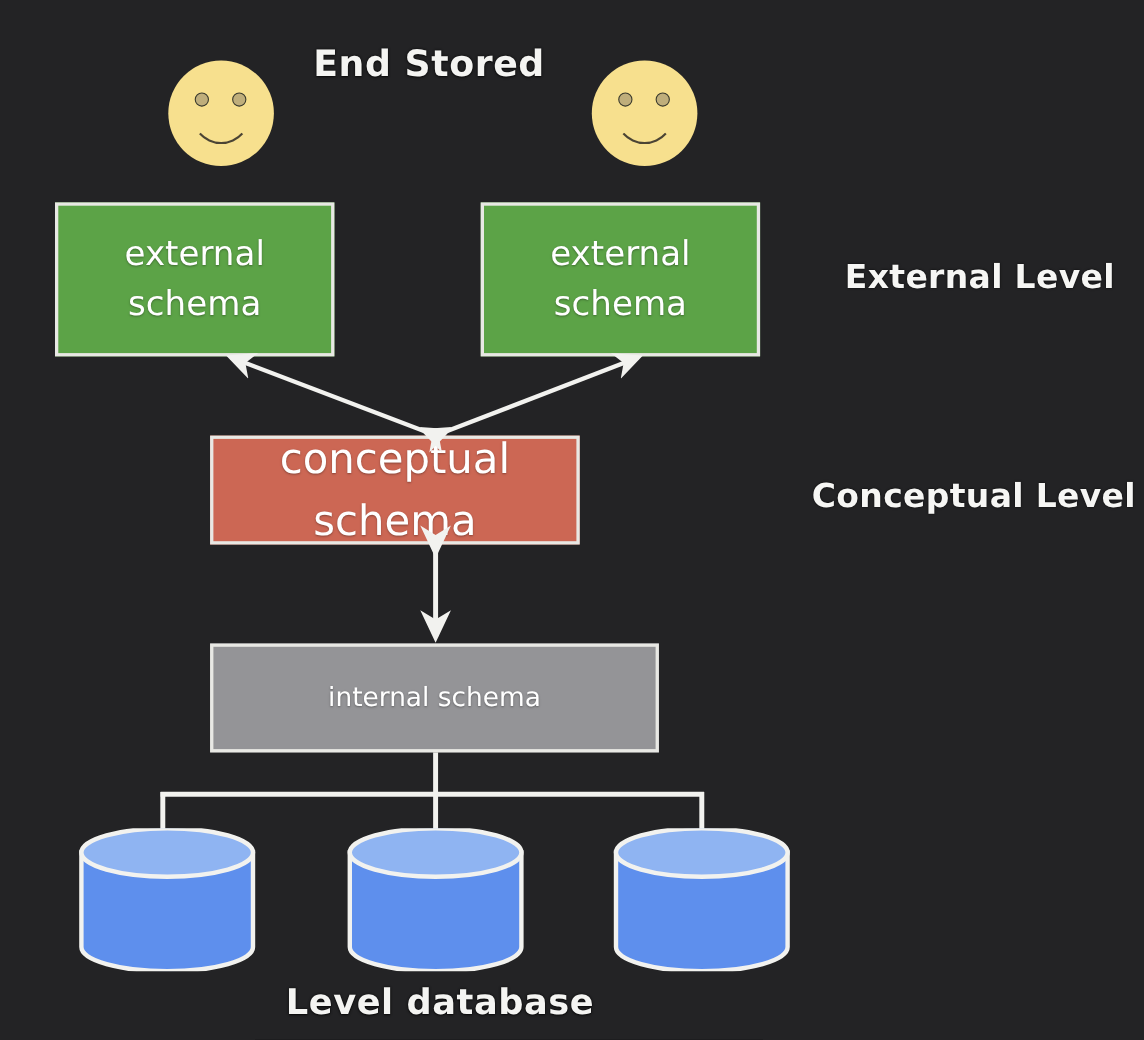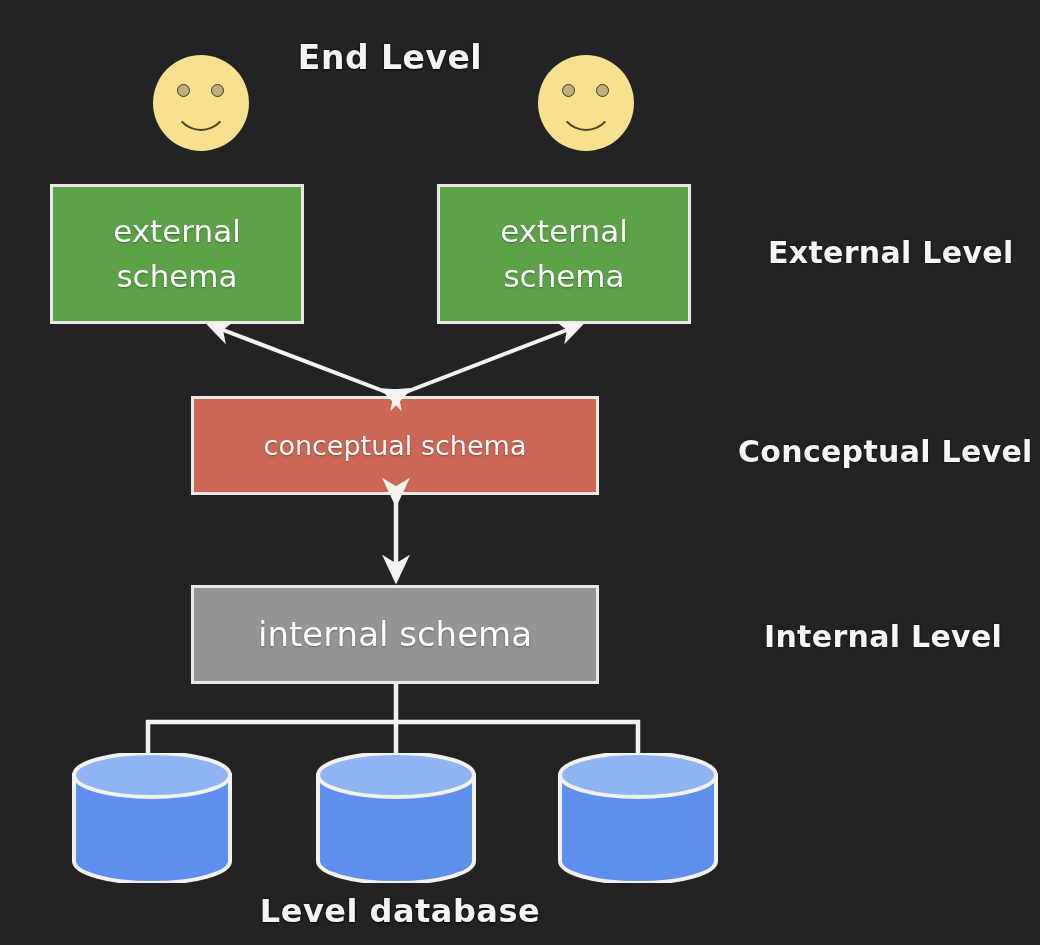--- a/index.html
+++ b/index.html
@@ -106,29 +106,29 @@
     background: #5ca347;
     font-size: 31px;
     width: 254px;
     height: 140px;
     top: 184px;
   }
   #external-schema-left  { left: 50px; }
   #external-schema-right { left: 437px; }
   #conceptual-schema {
     left: 191px; top: 396px;
-    width: 408px; height: 99px;
+    width: 336px; height: 99px;
     background: #cc6754;
-    font-size: 27px;
+    font-size: 38px;
   }
   #internal-schema {
     left: 191px; top: 585px;
     width: 408px; height: 99px;
     background: #949497;
-    font-size: 34px;
+    font-size: 24px;
   }
   .box-label { display: block; }
 
   
   #connectors {
     position: absolute;
     left: 0; top: 0;
     width: 1040px;
     height: 945px;
     pointer-events: none;
@@ -138,21 +138,21 @@
   .cylinder { position: absolute; }
   #cylinder-1 { left: 70px;  top: 753px; }
   #cylinder-2 { left: 314px; top: 753px; }
   #cylinder-3 { left: 556px; top: 753px; }
 </style>
 </head>
 <body>
 
 <div id="stage">
 
-  <div class="title-text" id="end-users-label">End Level</div>
+  <div class="title-text" id="end-users-label">End Stored</div>
 
   <div class="smiley" id="smiley-left">
     <span class="eye left"></span>
     <span class="eye right"></span>
     <span class="smile"></span>
   </div>
   <div class="smiley" id="smiley-right">
     <span class="eye left"></span>
     <span class="eye right"></span>
     <span class="smile"></span>
@@ -175,21 +175,20 @@
   <div class="box" id="conceptual-schema">
     <span>conceptual schema</span>
   </div>
 
   <div class="box" id="internal-schema">
     <span>internal schema</span>
   </div>
 
   <div class="level-label" id="level-conceptual">Conceptual Level</div>
   <div class="level-label" id="level-external">External Level</div>
-  <div class="level-label" id="level-internal">Internal Level</div>
 
   <svg id="connectors" viewBox="0 0 1040 945">
     <defs>
       <marker id="arrowhead" markerWidth="7" markerHeight="7" refX="5.4" refY="3.5" orient="auto" markerUnits="strokeWidth">
         <path d="M0,0.4 L6.6,3.5 L0,6.6 L1.9,3.5 Z" fill="#f2f2ef"></path>
       </marker>
     </defs>
 
     <line x1="386" y1="392" x2="210" y2="325" stroke="#f2f2ef" stroke-width="4" marker-start="url(#arrowhead)" marker-end="url(#arrowhead)"></line>
 

